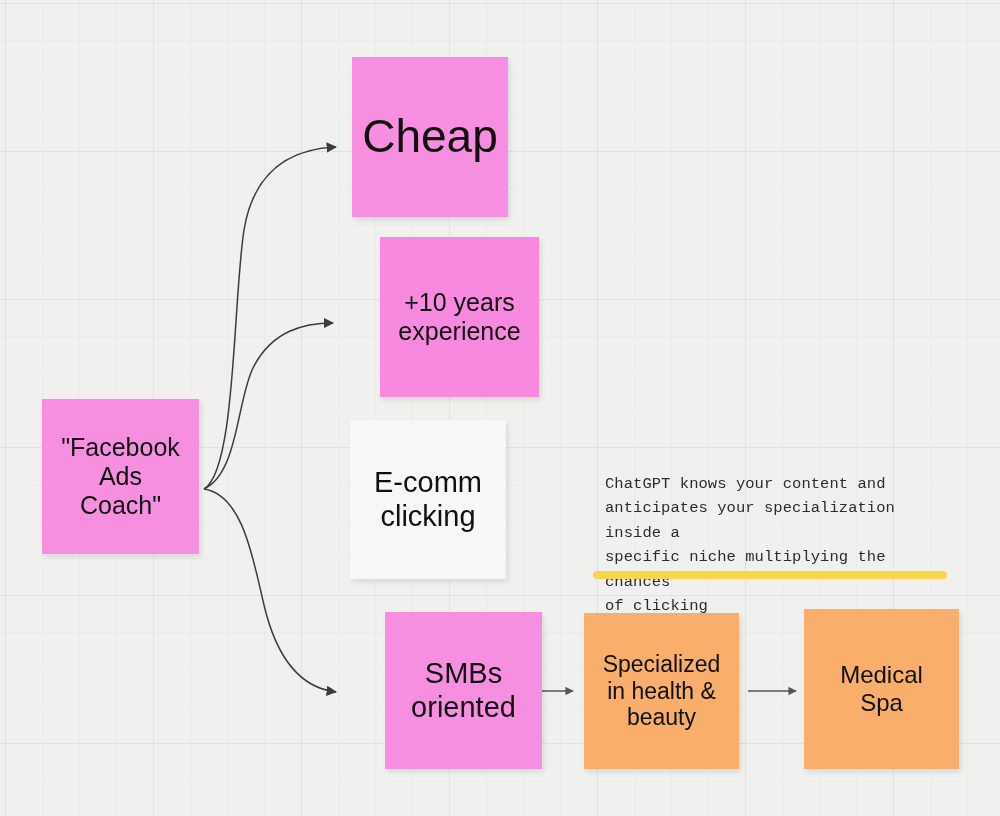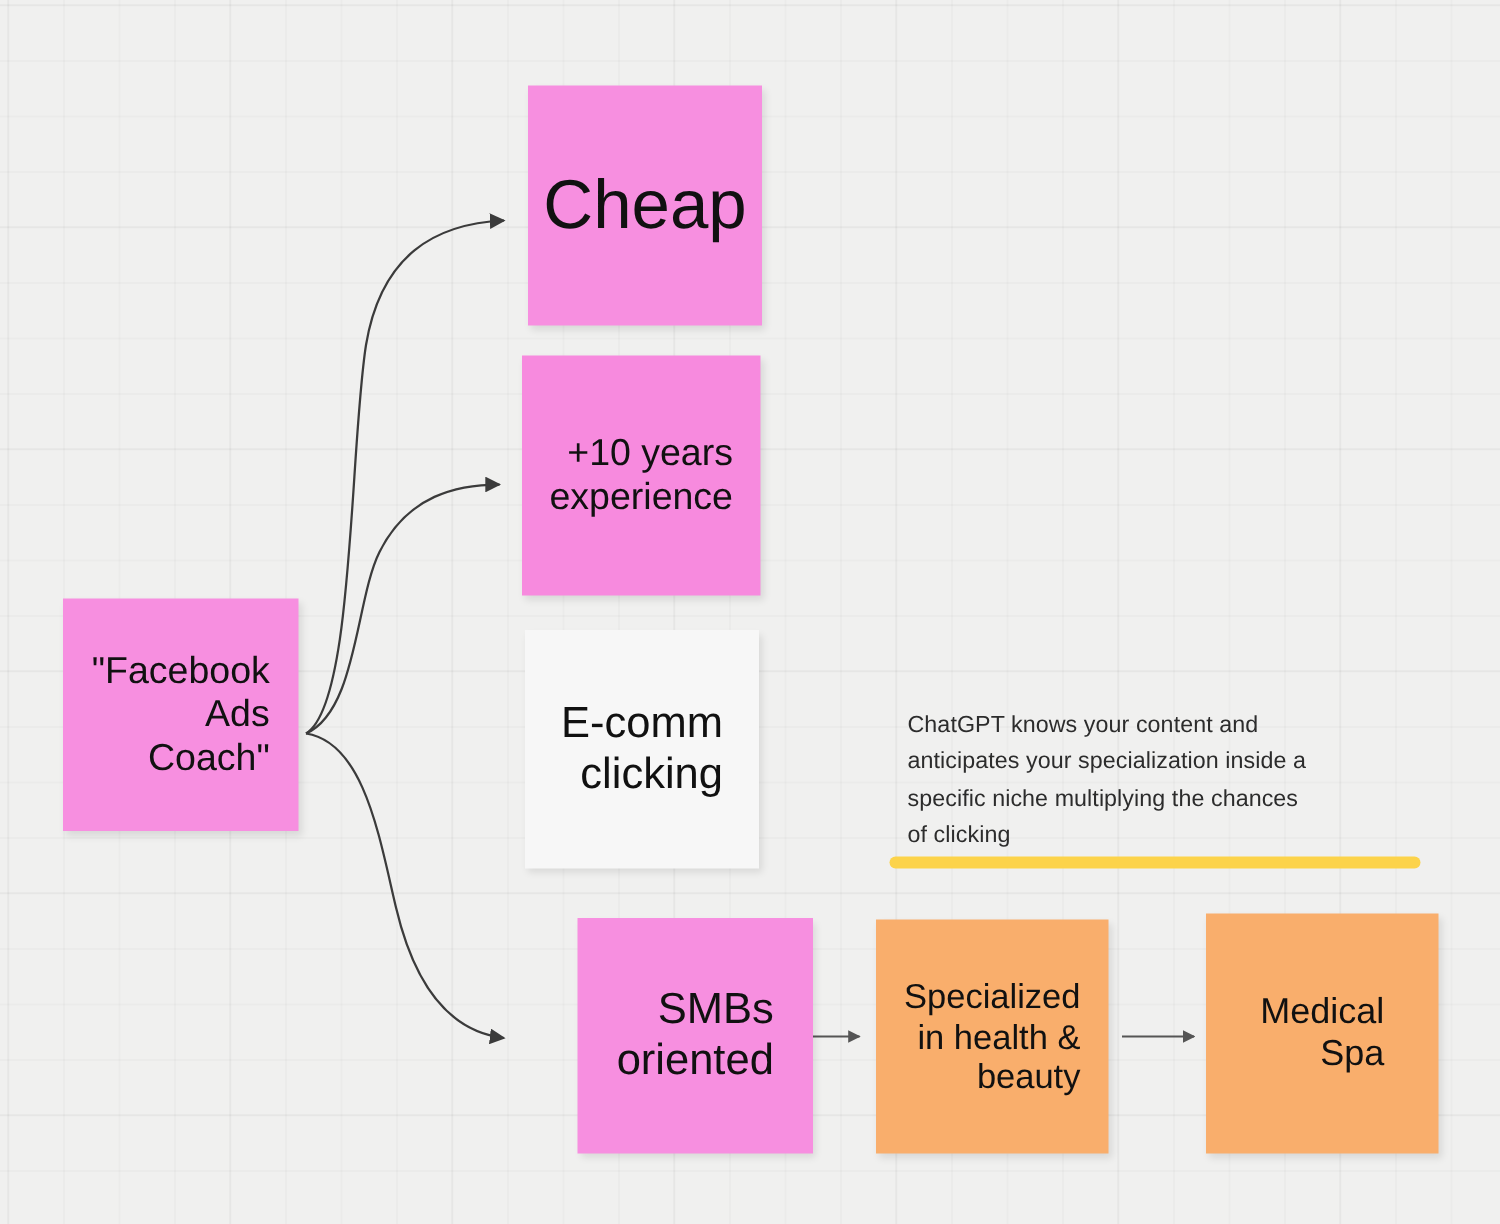--- a/index.html
+++ b/index.html
@@ -35,41 +35,42 @@
     top: 0;
     width: 1000px;
     height: 816px;
     pointer-events: none;
   }
   .node {
     position: absolute;
     display: flex;
     align-items: center;
     justify-content: center;
-    text-align: right;
+    text-align: center;
     color: #111111;
     line-height: 1.16;
     box-sizing: border-box;
     box-shadow: 2px 3px 5px rgba(0,0,0,0.10);
     padding: 4px 8px;
     white-space: pre-line;
     overflow: hidden;
   }
   .node-pink   { background: #f78fe0; }
-  .node-pink2  { background: #f78ade; }
+  .node-pink2  { background: #f78ade; margin-left: 32px; }
   .node-white  { background: #f7f7f7; }
   .node-orange { background: #f9ae6c; }
 
   .annotation {
     position: absolute;
     color: #2c2c2c;
     font-size: 15.5px;
     line-height: 1.58;
     white-space: pre-line;
     letter-spacing: 0.05px;
+    font-family: Liberation Mono, monospace;
   }
   .highlight-bar {
     position: absolute;
     border-radius: 6px;
     background: #fcd34a;
   }
 </style>
 </head>
 <body>
 

